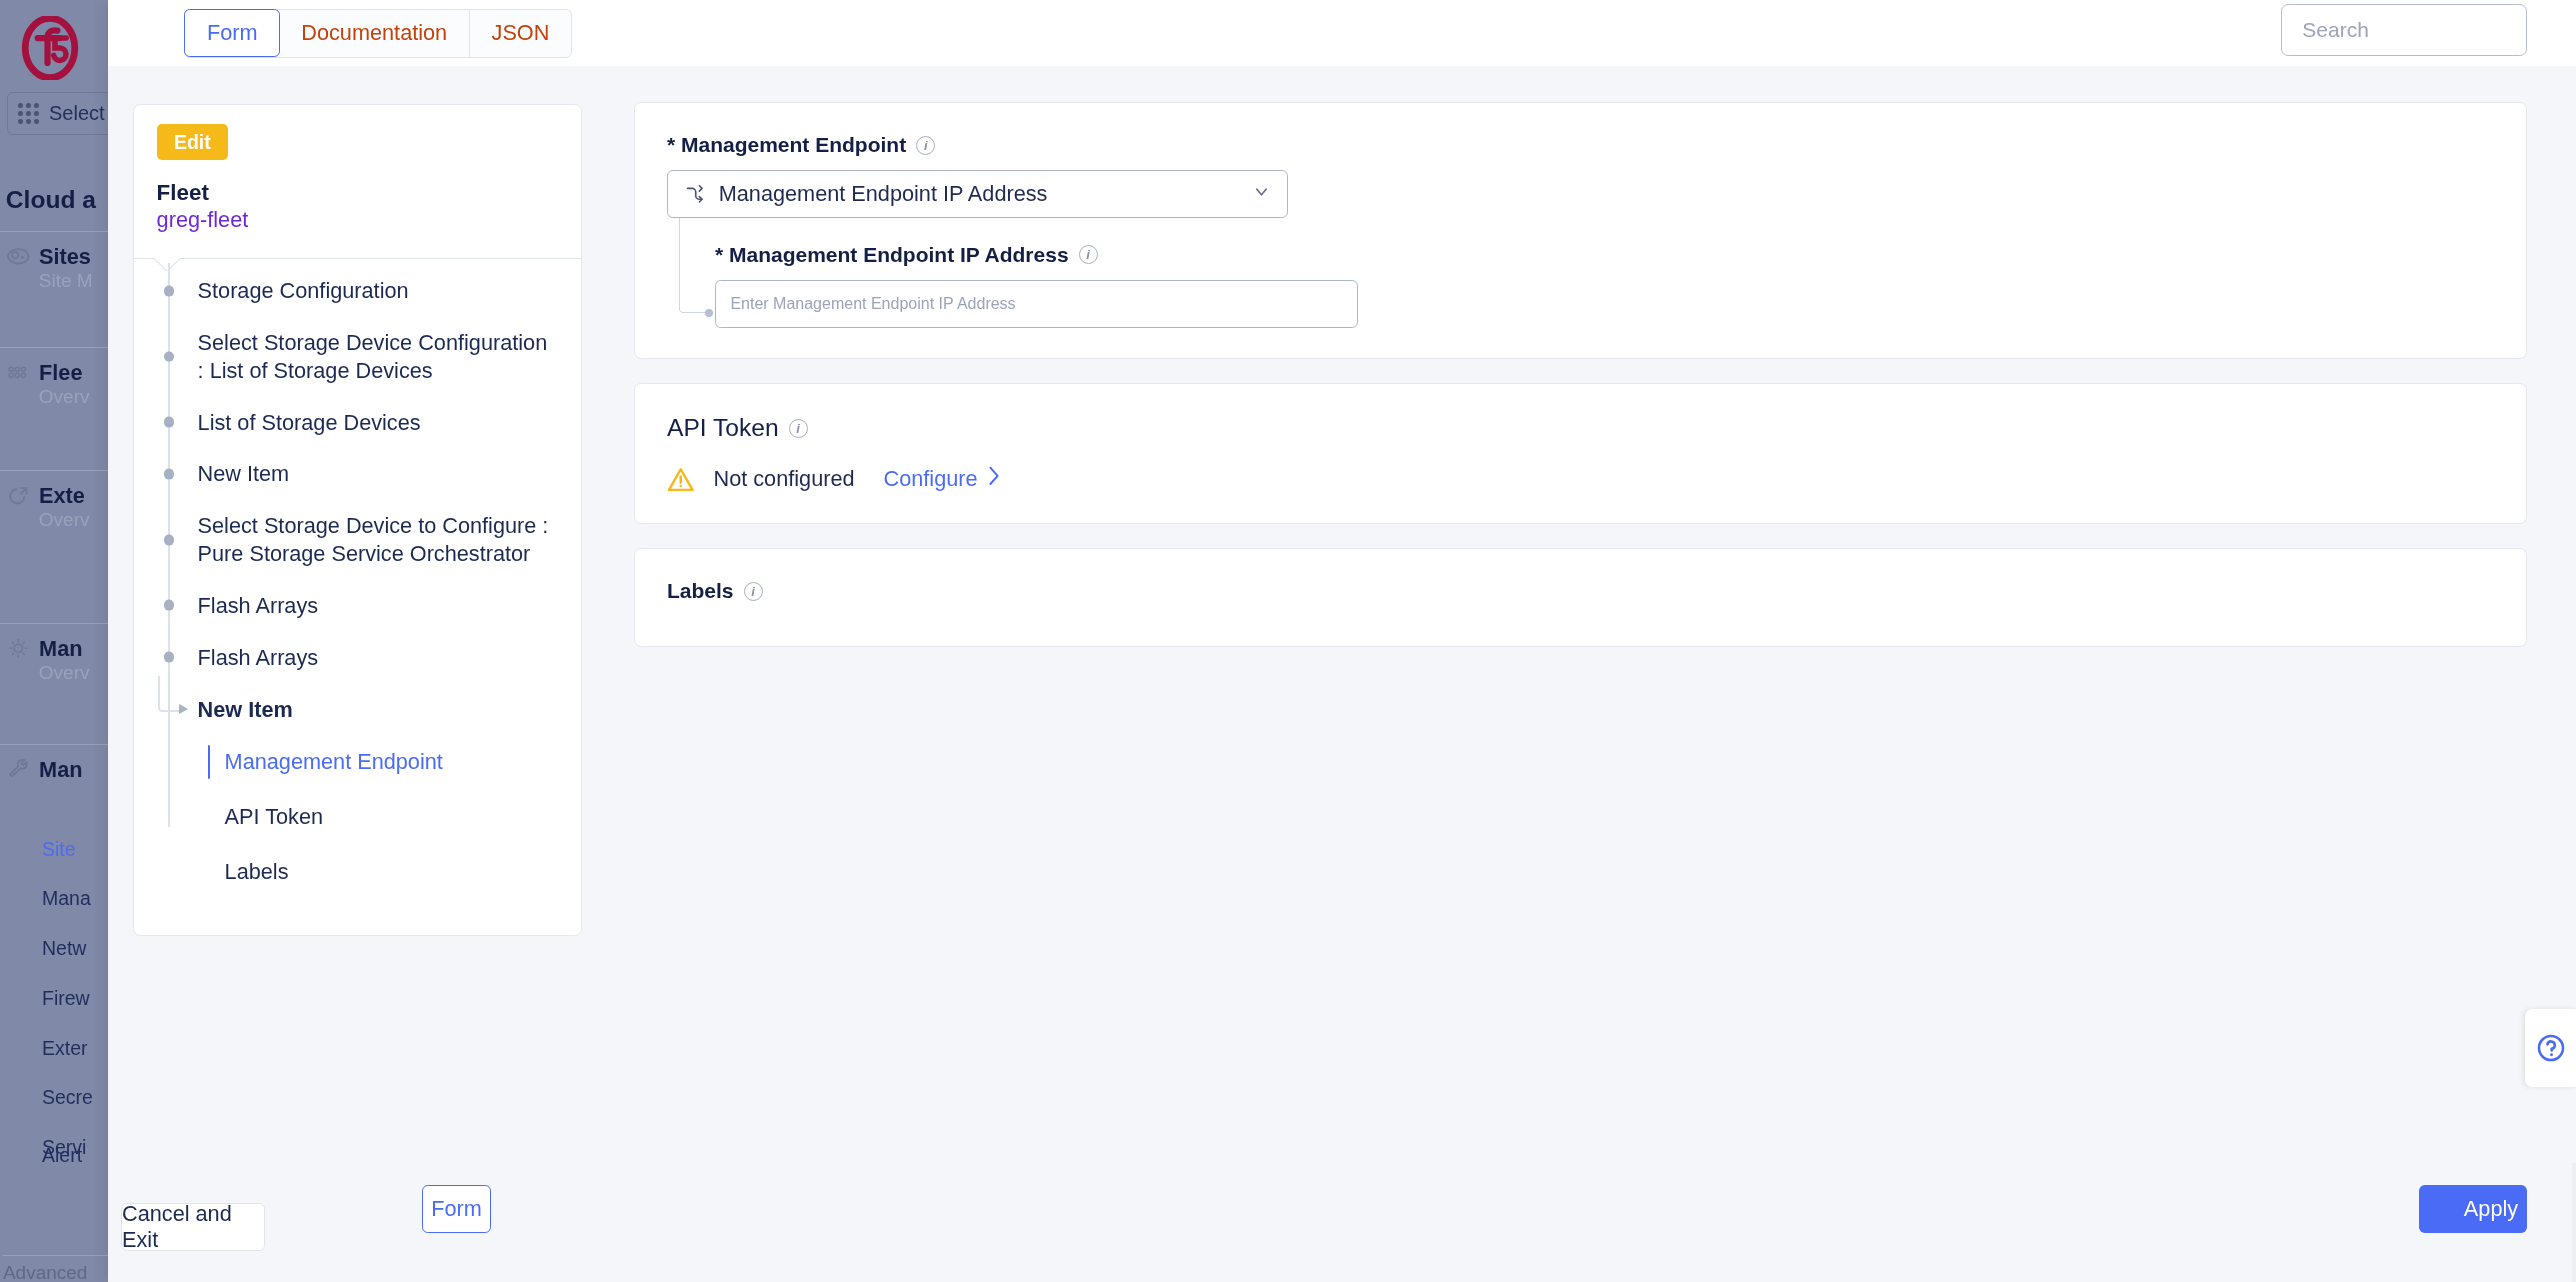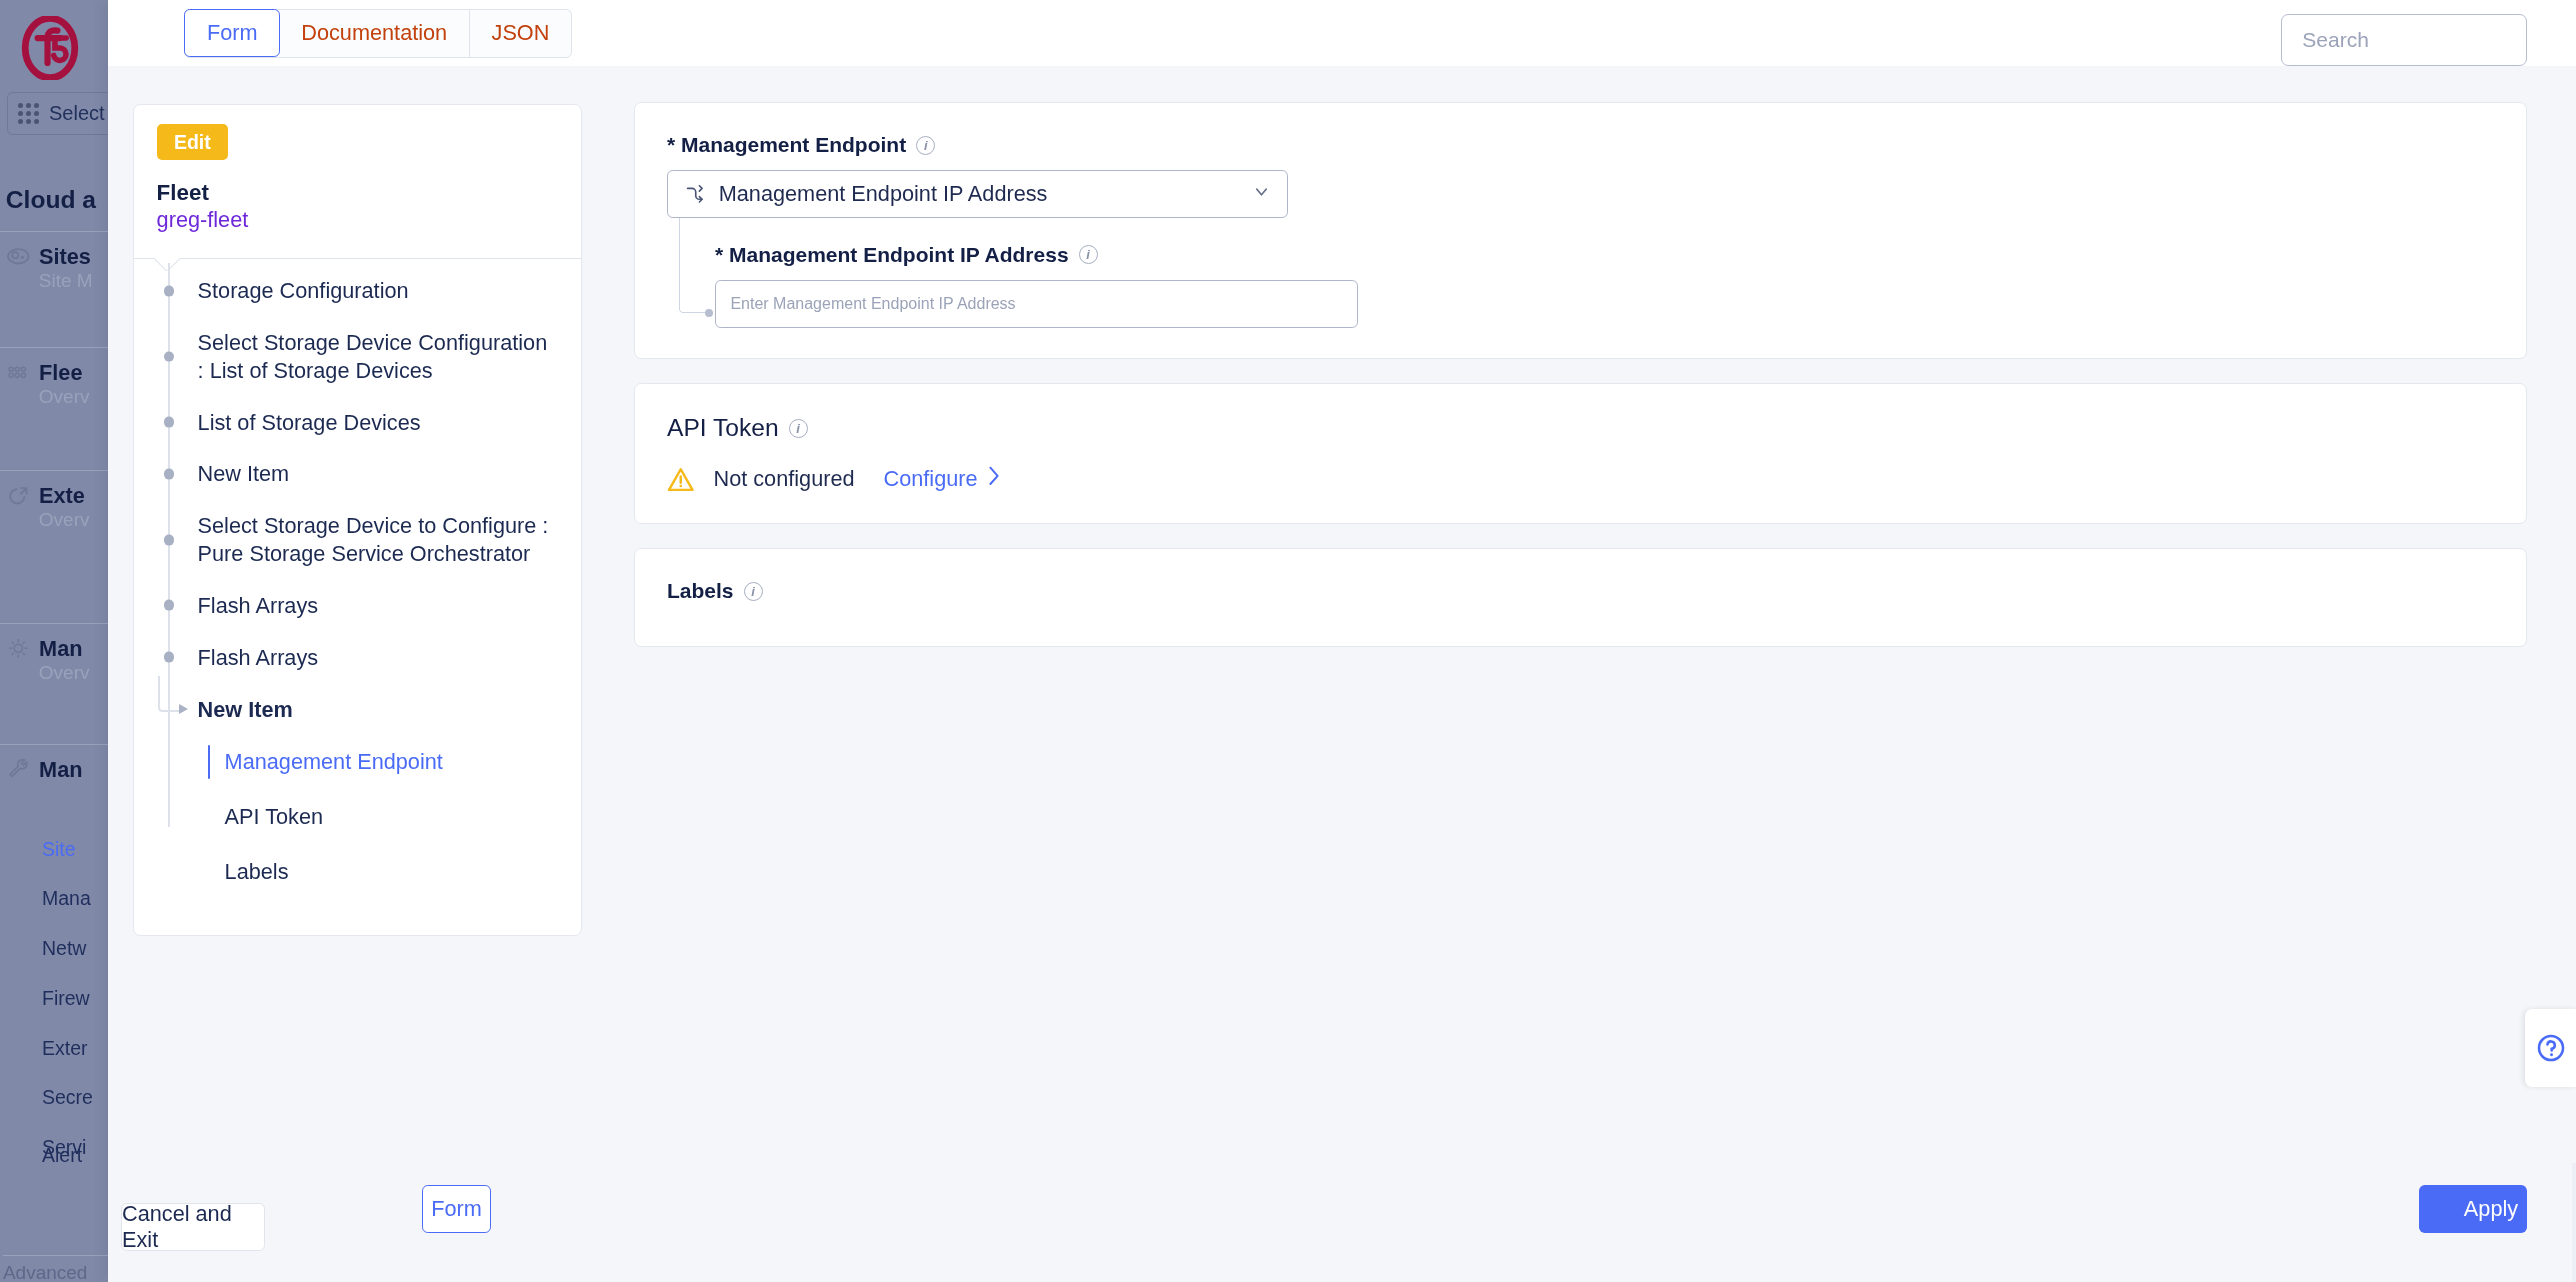--- a/index.html
+++ b/index.html
@@ -82,21 +82,21 @@
     cursor: pointer; white-space: nowrap;
   }
   .tab:last-child { border-right: none; }
   .tab.active {
     color: #4a6bf5; background: #ffffff;
     border: 1.4px solid #4a6bf5; border-radius: 5.8px;
     margin: -0.7px; z-index: 2;
   }
 
   #searchbox {
-    position: absolute; right: 49px; top: 14px;
+    position: absolute; right: 49px; top: 4px;
     width: 246px; height: 52px;
     border: 0.7px solid #b5bcd0; border-radius: 7.2px;
     display: flex; align-items: center; gap: 8.7px; padding: 0 11.6px;
     background: #ffffff;
   }
   #search-input {
     flex: 1; border: none; outline: none; font-size: 21px; color: #2b3557;
     font-family: "Liberation Sans", sans-serif; background: transparent;
   }
   #search-input::placeholder { color: #9ba3b8; }

